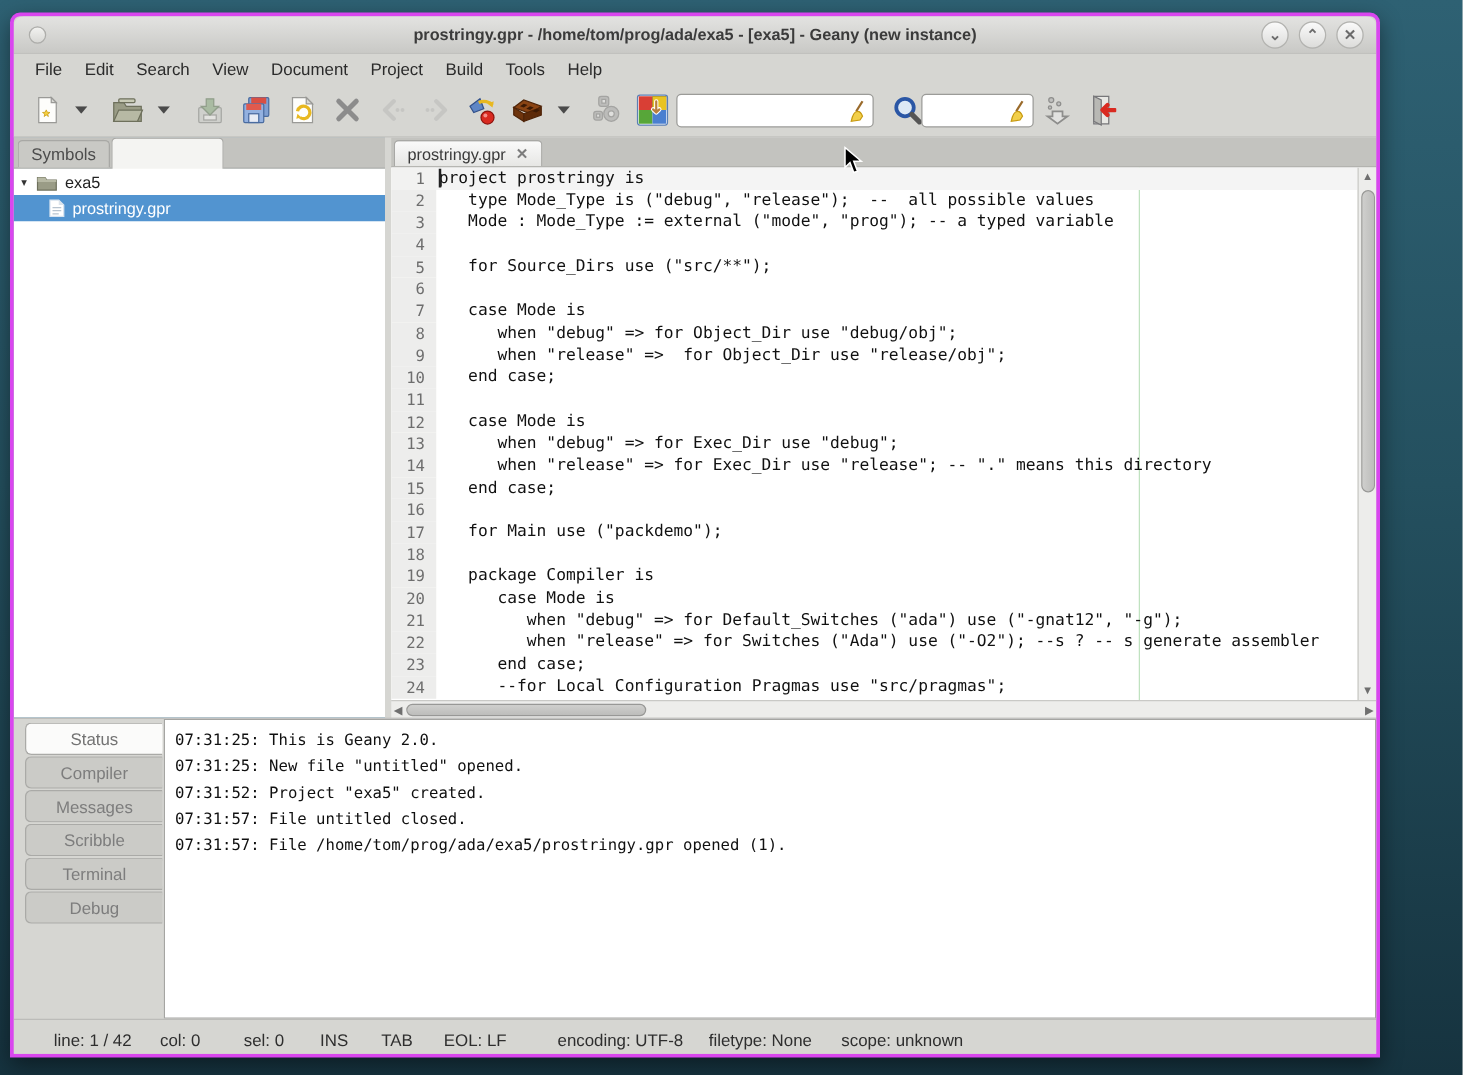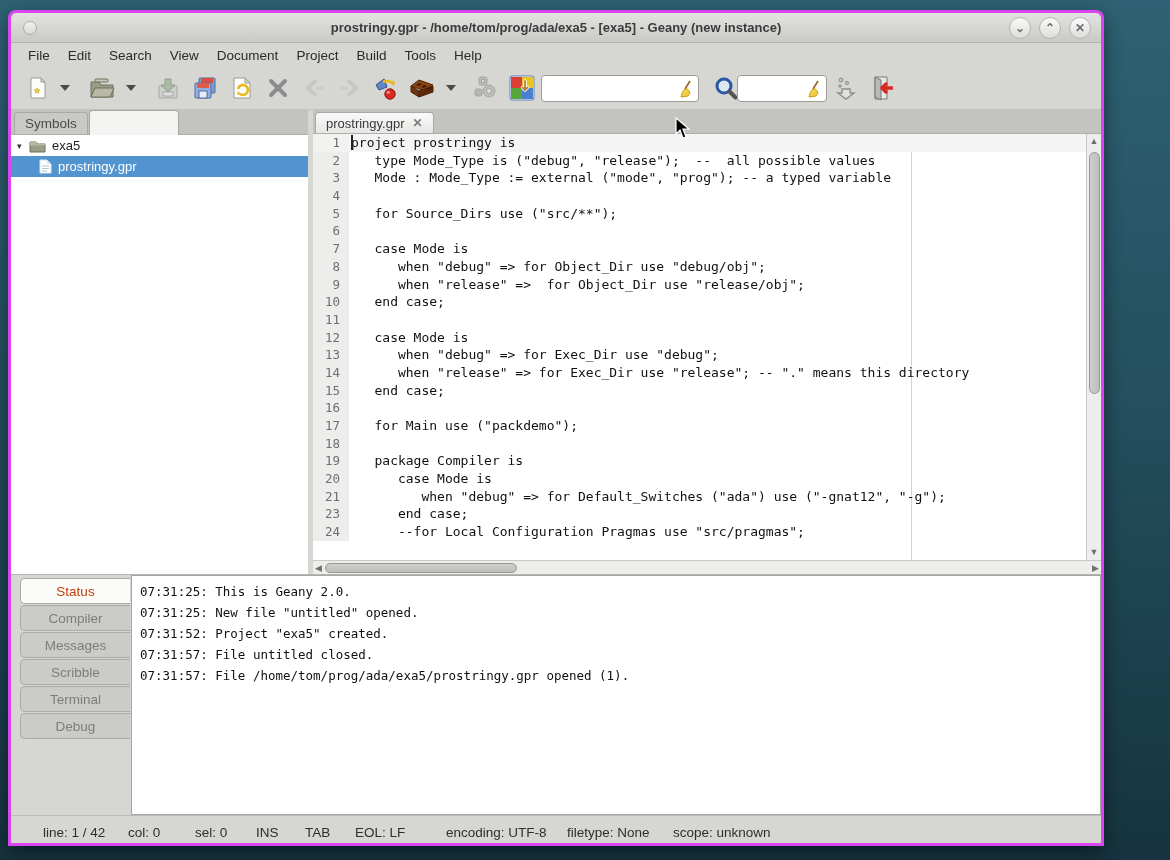--- a/index.html
+++ b/index.html
@@ -115,21 +115,21 @@
   
   .panel { height:241px; display:flex; background:#d6d6d2; border-top:1px solid #b5b5b2; }
   .panel-tabs { width:120px; padding-top:3px; }
   .ptab {
     width:110px; margin-left:9px; height:26px; margin-bottom:1px;
     display:flex; align-items:center; justify-content:center;
     font-size:13.5px; color:#7d7d7d;
     border:1px solid #aaaaa7; border-right:none; border-radius:5px 0 0 5px;
     background:#cbcbc7;
   }
-  .ptab.active { background:#fbfbfa; color:#c2410c; }
+  .ptab.active { background:#fbfbfa; color:#737373; }
   .panel-msgs {
     flex:1; background:#fff; border:1px solid #a5a5a2; margin:0;
     padding:5px 8px; overflow:hidden;
   }
   .msg-line { font:12.5px/21px "DejaVu Sans Mono", monospace; color:#101010; white-space:pre; }
   
   .statusbar { height:34px; position:relative; background:#d6d6d2; border-top:1px solid #bcbcb9; }
   .sb-item { position:absolute; top:9px; font-size:13.5px; color:#2e2e2e; white-space:nowrap; }
 </style>
 </head>
@@ -371,20 +371,21 @@
           <div class="row"><span class="ln">12</span><span class="code">   case Mode is</span></div>
           <div class="row"><span class="ln">13</span><span class="code">      when "debug" =&gt; for Exec_Dir use "debug";</span></div>
           <div class="row"><span class="ln">14</span><span class="code">      when "release" =&gt; for Exec_Dir use "release"; -- "." means this directory</span></div>
           <div class="row"><span class="ln">15</span><span class="code">   end case;</span></div>
           <div class="row"><span class="ln">16</span><span class="code"></span></div>
           <div class="row"><span class="ln">17</span><span class="code">   for Main use ("packdemo");</span></div>
           <div class="row"><span class="ln">18</span><span class="code"></span></div>
           <div class="row"><span class="ln">19</span><span class="code">   package Compiler is</span></div>
           <div class="row"><span class="ln">20</span><span class="code">      case Mode is</span></div>
           <div class="row"><span class="ln">21</span><span class="code">         when "debug" =&gt; for Default_Switches ("ada") use ("-gnat12", "-g");</span></div>
+          <div class="row"><span class="ln">22</span><span class="code">         when "release" =&gt; for Switches ("Ada") use ("-O2"); --s ? -- s generate assembler</span></div>
           <div class="row"><span class="ln">23</span><span class="code">      end case;</span></div>
           <div class="row"><span class="ln">24</span><span class="code">      --for Local Configuration Pragmas use "src/pragmas";</span></div>
         </div>
         <div class="vscroll">
           <span class="sarrow">▲</span>
           <div class="vthumb"></div>
           <span class="sarrow down">▼</span>
         </div>
       </div>
       <div class="hscroll">

